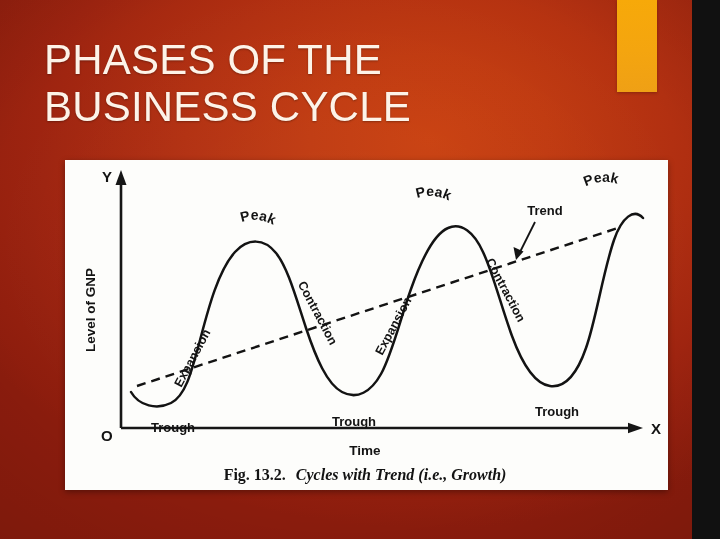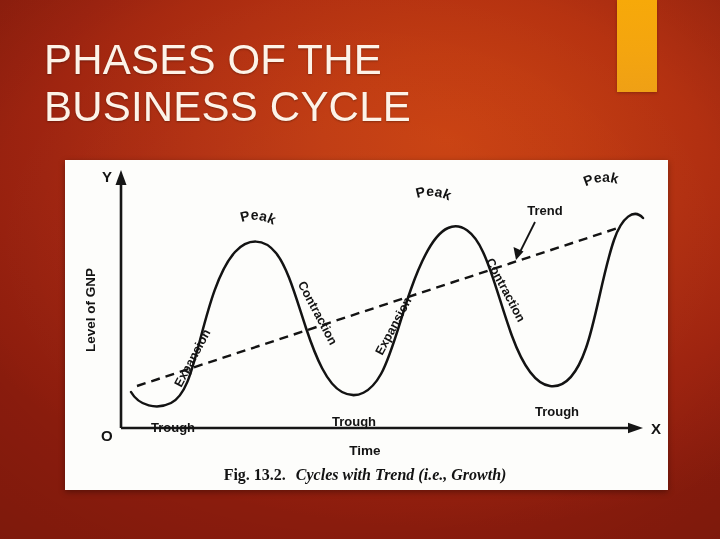--- a/index.html
+++ b/index.html
@@ -2,32 +2,33 @@
 <html><head>
 <meta charset="utf-8">
 <style>
   html, body {
     margin: 0;
     padding: 0;
     background: #111;
   }
   #slide {
     position: relative;
-    width: 720px;
+    width: 664px;
     height: 539px;
     overflow: hidden;
     font-family: "Liberation Sans", sans-serif;
     background-color: #a6240f;
     background-image:
       radial-gradient(ellipse 78% 72% at 62% 26%,
         #c9400f 0%,
         #c03a10 22%,
         #b23011 45%,
         #9e2410 72%,
         #8b1c0d 100%);
+    padding-left: 28px;
   }
   
   #slide::after {
     content: "";
     position: absolute;
     inset: 0;
     pointer-events: none;
     background:
       radial-gradient(ellipse 95% 90% at 50% 45%,
         rgba(255,255,255,0.035) 0%,

